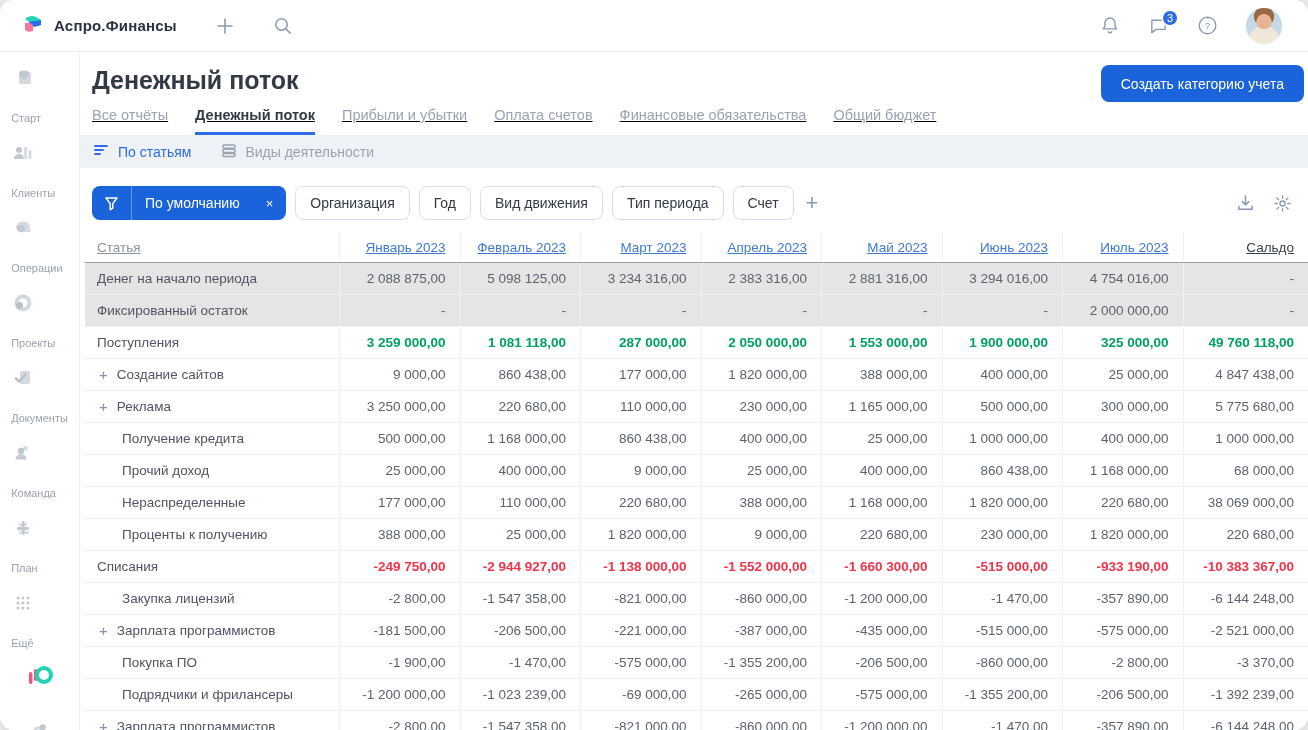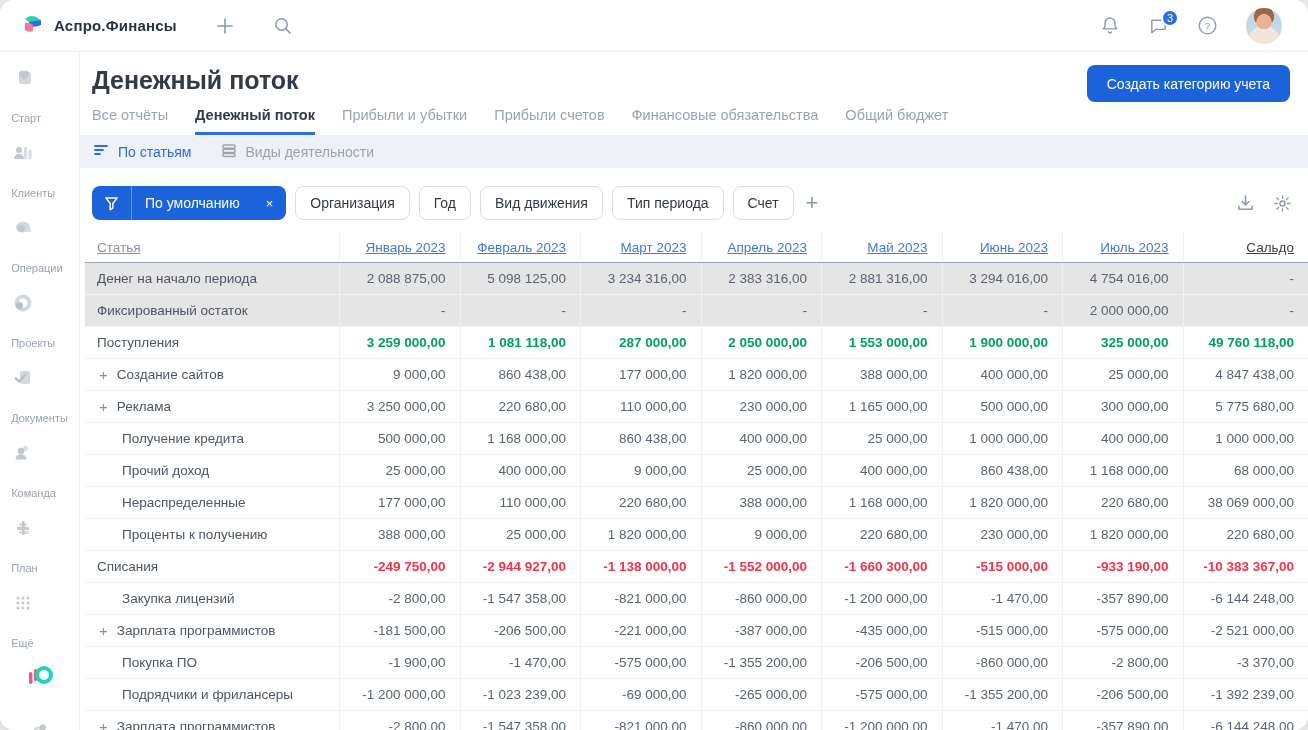--- a/index.html
+++ b/index.html
@@ -25,22 +25,22 @@
   .sidebar { position:absolute; left:0; top:52px; bottom:0; width:80px; background:#fff; border-right:1px solid #f0f2f5; display:flex; flex-direction:column; align-items:center; padding-top:14px; }
   .side-item { display:flex; flex-direction:column; align-items:flex-start; gap:22px; margin-bottom:17px; cursor:pointer; width:100%; }
   .side-item svg { display:block; }
   .side-label { font-size:11px; color:#9aa3b2; }
   .side-bottom { margin-top:auto; display:flex; flex-direction:column; align-items:center; gap:26px; padding-bottom:20px; }
 
   
   .main { position:absolute; left:80px; top:52px; right:0; bottom:0; background:#fff; }
   .page-head { position:relative; padding:14px 16px 0 12px; }
   .page-title { font-size:25px; font-weight:700; color:#333a46; }
-  .create-btn { position:absolute; right:18px; top:13px; height:37px; padding:0 20px; background:#1b63da; color:#fff; border:none; border-radius:8px; font-size:14px; font-family:inherit; cursor:pointer; }
-  .tabs { display:flex; gap:27px; margin-top:12px; padding-left:0; }
+  .create-btn { position:absolute; right:4px; top:13px; height:37px; padding:0 20px; background:#1b63da; color:#fff; border:none; border-radius:8px; font-size:14px; font-family:inherit; cursor:pointer; }
+  .tabs { display:flex; gap:27px; margin-top:12px; padding-left:0;text-decoration:underline; }
   .tab { font-size:14.5px; color:#9aa3b2; padding-bottom:9px; cursor:pointer; border-bottom:3px solid transparent; }
   .tab.active { color:#333a46; font-weight:700; border-bottom-color:#2e6be6; }
 
   
   .band { height:33px; background:#eef1f5; display:flex; align-items:center; gap:30px; padding-left:13px; }
   .subtab { display:flex; align-items:center; gap:8px; font-size:14px; cursor:pointer; }
   .subtab.active { color:#2e6be6; }
   .subtab.inactive { color:#9aa3b2; }
 
   
@@ -236,21 +236,21 @@
   </div>
 
   <div class="main">
     <div class="page-head">
       <div class="page-title">Денежный поток</div>
       <button class="create-btn">Создать категорию учета</button>
       <div class="tabs" id="tabs">
           <span class="tab">Все отчёты</span>
           <span class="tab active">Денежный поток</span>
           <span class="tab">Прибыли и убытки</span>
-          <span class="tab">Прибыли счетов</span>
+          <span class="tab">Оплата счетов</span>
           <span class="tab">Финансовые обязательства</span>
           <span class="tab">Общий бюджет</span>
         </div>
     </div>
 
     <div class="band">
       <span class="subtab active">
         <span>
           <svg width="17" height="14" viewBox="0 0 17 14">
               <path d="M2 3h12M2 7h8M2 11h5" stroke="#2e6be6" stroke-width="1.8" stroke-linecap="round"></path>

